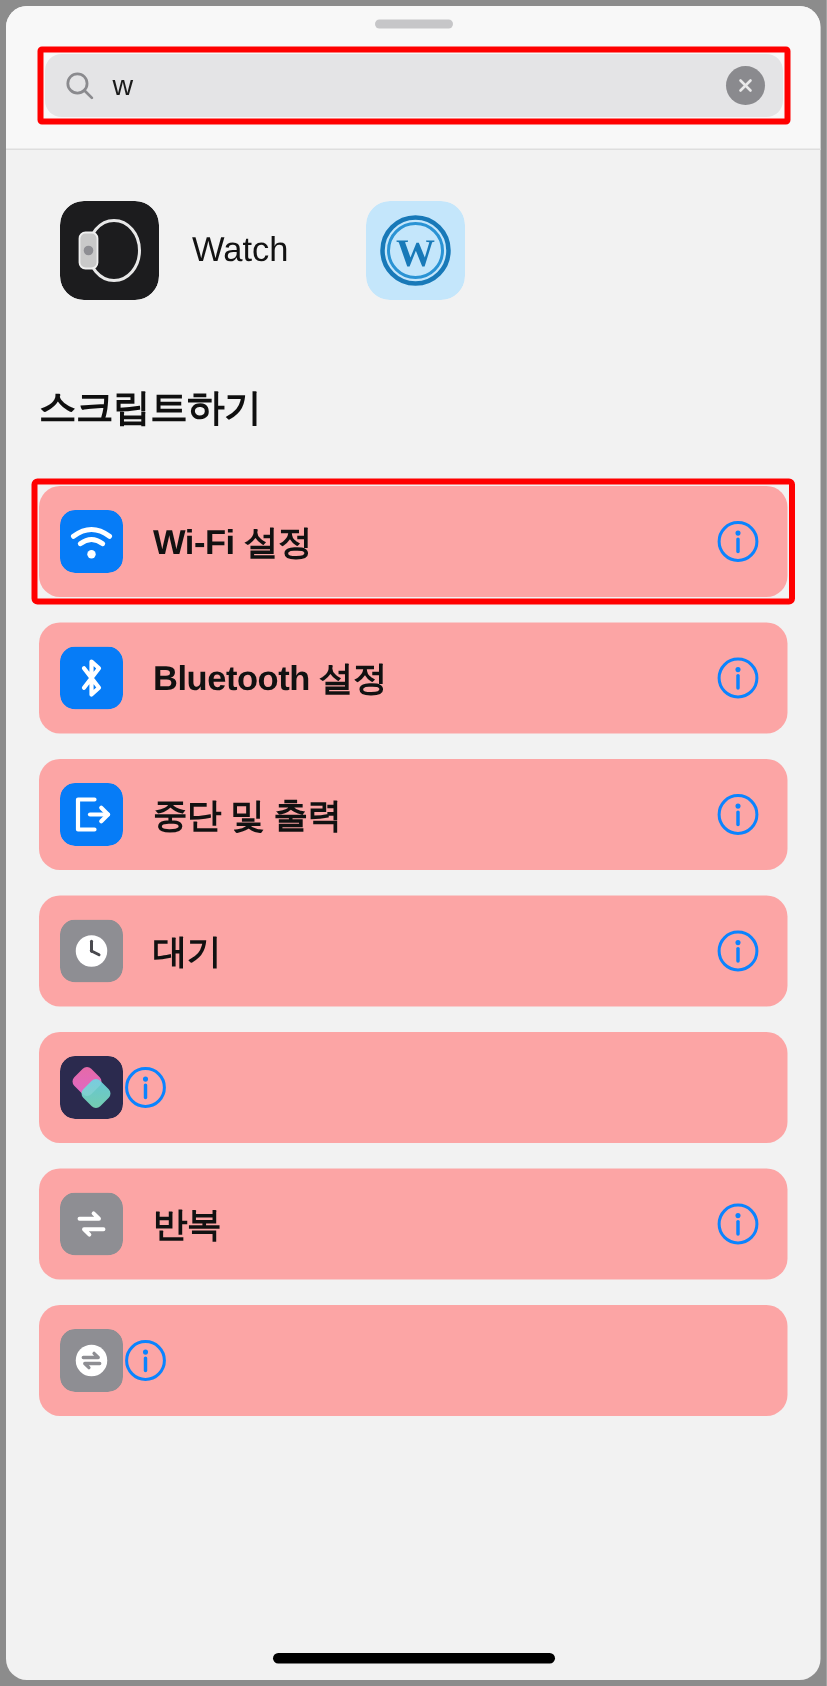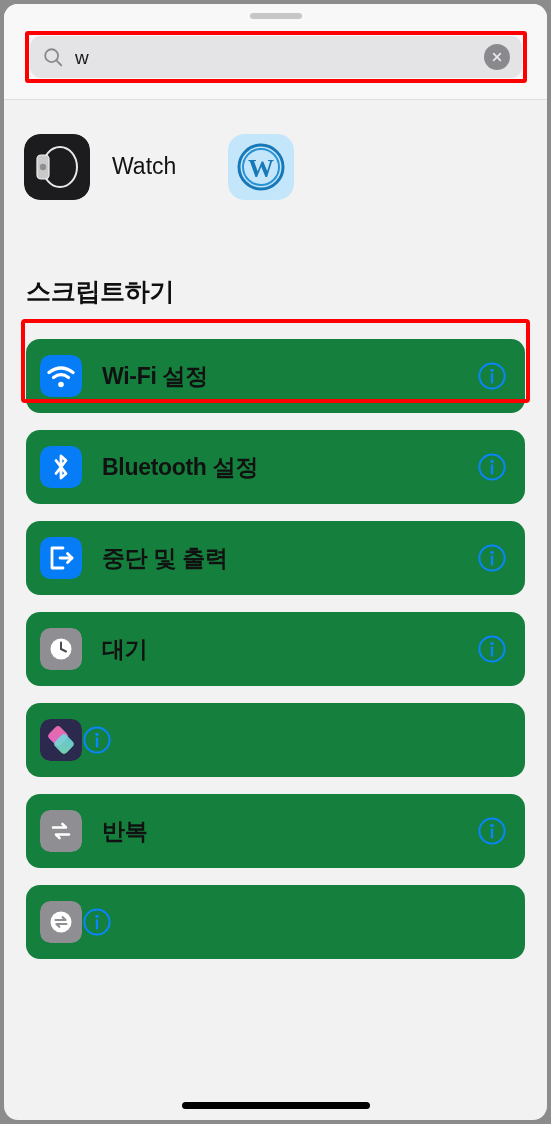--- a/index.html
+++ b/index.html
@@ -69,58 +69,58 @@
     margin-right: 4px;
   }
 
   
   .apps-row {
     position: absolute;
     left: 0; top: 105px;
     width: 543px; height: 115px;
     display: flex;
     align-items: center;
-    padding-left: 20px;
+    padding-left: 36px;
   }
   .app-item { display: flex; align-items: center; }
   .app-icon {
     width: 66px; height: 66px;
     border-radius: 16px;
     overflow: hidden;
     flex: 0 0 auto;
   }
   .app-label {
     margin-left: 22px;
     font-size: 23px;
     color: #121212;
   }
   .app-gap { width: 52px; }
 
   
   .section-header {
     position: absolute;
-    left: 22px; top: 271px;
+    left: 22px; top: 251px;
     font-size: 25px;
     font-weight: bold;
     color: #0f0f0f;
     letter-spacing: -.3px;
   }
 
   
   #list {
     position: absolute;
     left: 0; top: 313px;
     width: 543px;
   }
   .row-wrap { position: relative; height: 91px; }
   .row {
     position: absolute;
-    left: 22px; top: 22px;
+    left: 22px; top: 7px;
     width: 499px; height: 74px;
-    background: #15803d;
+    background: #fca5a5;
     border-radius: 14px;
     display: flex;
     align-items: center;
     padding: 0 18px 0 14px;
   }
   .row-icon {
     width: 42px; height: 42px;
     border-radius: 10px;
     flex: 0 0 auto;
     overflow: hidden;

